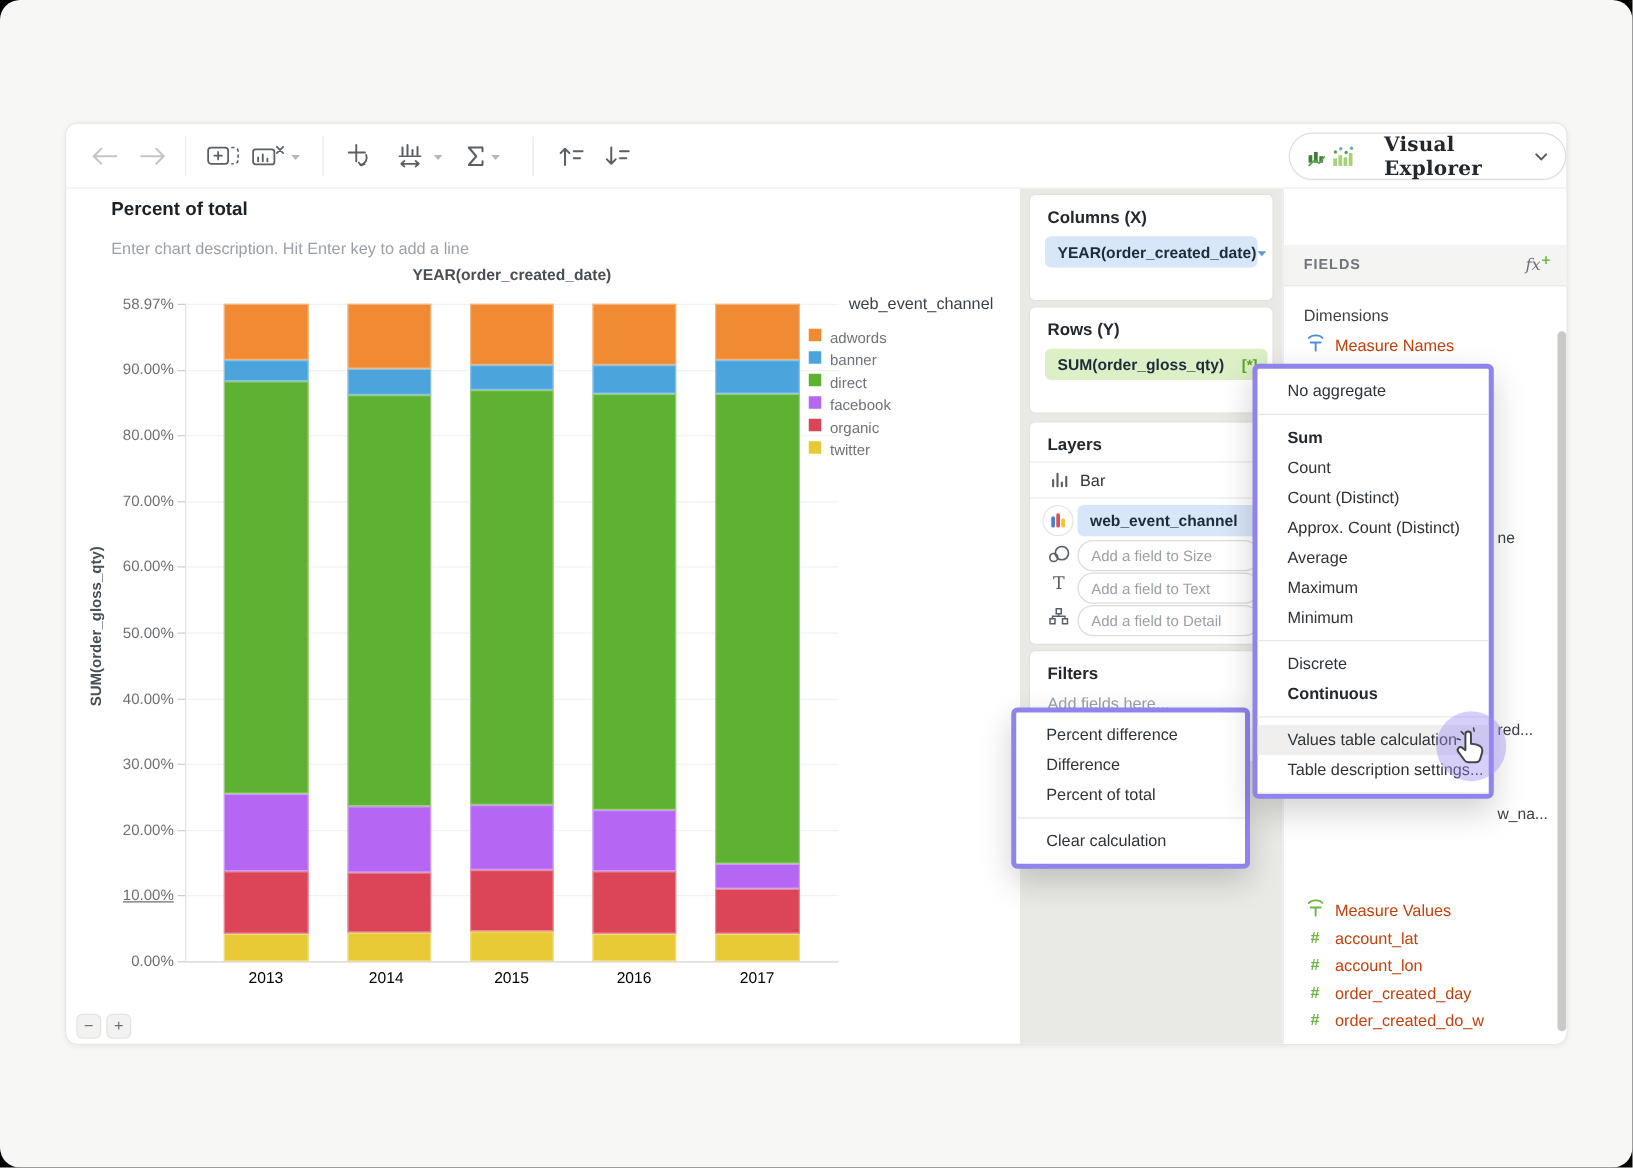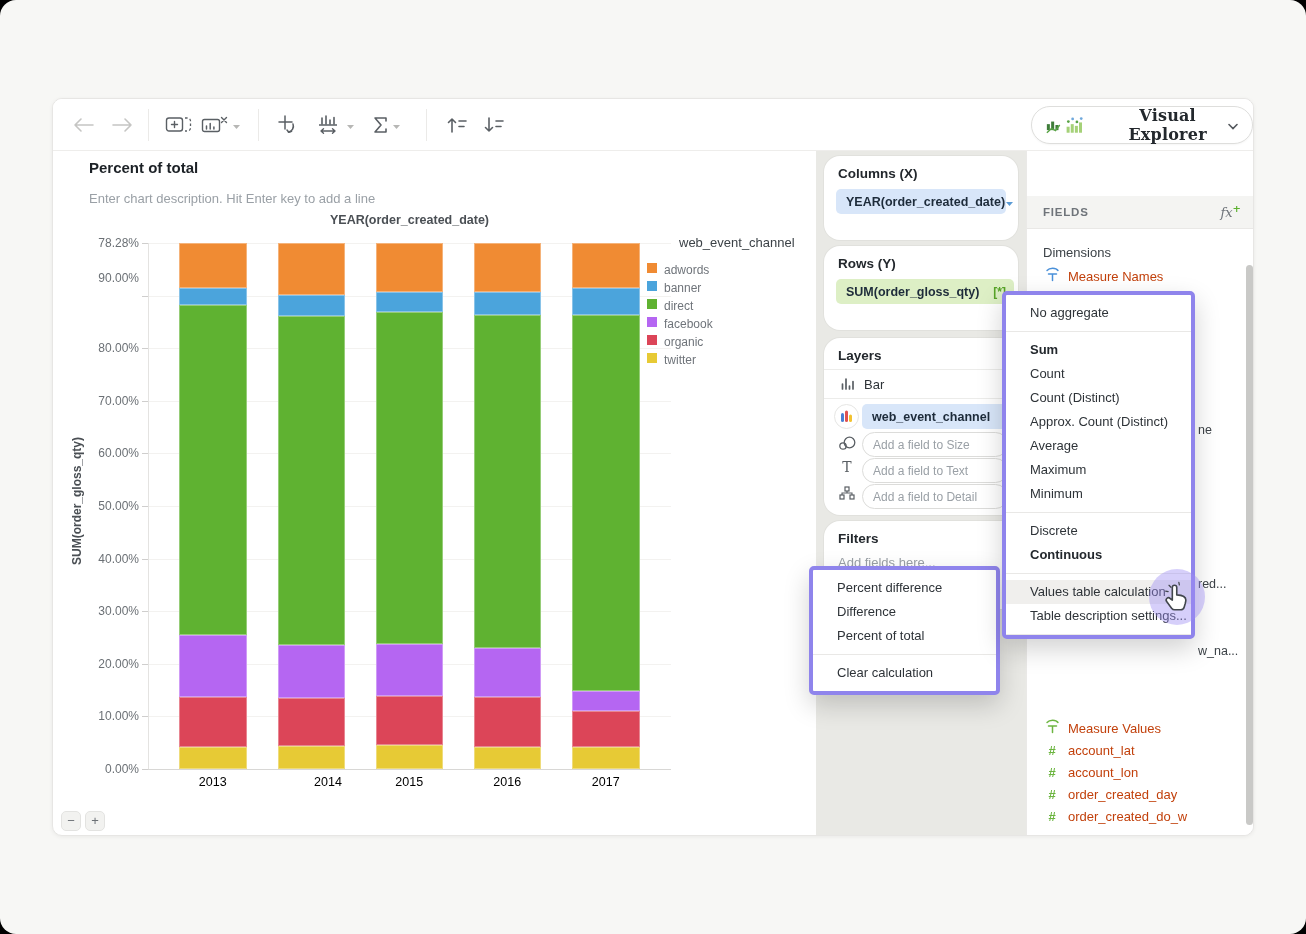--- a/index.html
+++ b/index.html
@@ -19,21 +19,21 @@
           justify-content: center; color: #5a5f64; cursor: pointer; }
   .tbtn.disabled { color: #c5c5c3; cursor: default; }
   .tdiv { position: absolute; top: 10px; width: 1px; height: 32px; background: #ebeae8; }
   .tcaret { color: #b7b7b5; margin-left: 4px; }
 
   .ve-btn { position: absolute; left: 978px; top: 7px; width: 222px; height: 38px;
             border: 1px solid #dededc; border-radius: 19px; background: #fff;
             display: flex; align-items: center; padding: 0 14px; cursor: pointer;
             box-shadow: 0 1px 2px rgba(0,0,0,.04); }
   .ve-label { font-family: "DejaVu Serif", serif; font-weight: 700; font-size: 16px;
-              color: #23282d; margin-left: 20px; letter-spacing: .2px; text-align: center; }
+              color: #23282d; margin-left: 20px; letter-spacing: .2px; }
   .ve-caret { margin-left: auto; color: #55595e; }
 
   
   #chart-area { position: absolute; inset: 0; z-index: 1; }
   .chart-title { position: absolute; left: 36px; top: 60px; font-size: 15px; font-weight: 700; color: #1c2126; }
   .chart-desc { position: absolute; left: 36px; top: 92px; font-size: 13px; color: #9aa0a6; }
   .x-axis-title { position: absolute; left: 95px; top: 114px; width: 523px; text-align: center;
                   font-size: 12.5px; font-weight: 700; color: #4a4f54; }
   .y-axis-title { position: absolute; left: -126px; top: 395px; width: 300px; text-align: center;
                   font-size: 12px; font-weight: 700; color: #4a4f54; transform: rotate(-90deg); }
@@ -48,21 +48,21 @@
   .legend-item { position: absolute; left: 594px; height: 14px; display: flex; align-items: flex-start; }
   .legend-swatch { width: 10px; height: 10px; margin-right: 7px; flex: 0 0 auto; }
   .legend-label { font-size: 12px; color: #6f747a; }
   .zoom-btn { position: absolute; top: 712px; width: 20px; height: 20px; border-radius: 5px;
               background: #f2f2f0; border: 1px solid #e3e3e1; color: #6b7075;
               font-size: 13px; line-height: 17px; text-align: center; cursor: pointer; }
 
   
   .shelf-panel { position: absolute; left: 763px; top: 52px; width: 210px; bottom: 0;
                  background: #e9e9e5; z-index: 1; }
-  .shelf-card { position: absolute; left: 8px; width: 194px; background: #fff; border-radius: 16px;
+  .shelf-card { position: absolute; left: 8px; width: 194px; background: #fff; border-radius: 4px;
                 box-shadow: 0 0 0 1px rgba(0,0,0,.03); }
   .shelf-head { position: absolute; left: 14px; top: 10px; font-size: 13.5px; font-weight: 700; color: #23282d; }
   .pill { position: absolute; left: 12px; height: 25px; border-radius: 5px; display: flex;
           align-items: center; padding: 0 8px 0 10px; cursor: pointer; }
   .pill-blue { background: #d8e6f9; }
   .pill-green { background: #ddefc5; }
   .pill-label { font-size: 12.5px; font-weight: 700; color: #1d2b3a; white-space: nowrap; }
   .pill-caret { margin-left: auto; color: #5b9bd5; }
   .pill-badge { margin-left: auto; font-size: 12px; font-weight: 700; color: #57a427; }
   .layer-row-icon { position: absolute; left: 14px; width: 18px; text-align: center; color: #5a5f64; }
@@ -212,24 +212,24 @@
     </div>
 
     <div id="chart-area">
       <div class="chart-title">Percent of total</div>
       <div class="chart-desc">Enter chart description. Hit Enter key to add a line</div>
       <div class="x-axis-title">YEAR(order_created_date)</div>
       <div class="y-axis-title">SUM(order_gloss_qty)</div>
       <div id="grid-layer">
           <div class="gridline" style="top: 144px;"></div>
           <div class="tickmark" style="top: 144px;"></div>
-          <div class="ytick" style="top: 137px;">78.28%</div>
+          <div class="ytick" style="top: 137px;">58.97%</div>
           <div class="gridline" style="top: 196.6px;"></div>
           <div class="tickmark" style="top: 196.6px;"></div>
-          <div class="ytick" style="top: 172px;">90.00%</div>
+          <div class="ytick" style="top: 189px;">90.00%</div>
           <div class="gridline" style="top: 249.2px;"></div>
           <div class="tickmark" style="top: 249.2px;"></div>
           <div class="ytick" style="top: 242.2px;">80.00%</div>
           <div class="gridline" style="top: 301.8px;"></div>
           <div class="tickmark" style="top: 301.8px;"></div>
           <div class="ytick" style="top: 294.8px;">70.00%</div>
           <div class="gridline" style="top: 354.4px;"></div>
           <div class="tickmark" style="top: 354.4px;"></div>
           <div class="ytick" style="top: 347.4px;">60.00%</div>
           <div class="gridline" style="top: 407px;"></div>
@@ -239,21 +239,21 @@
           <div class="tickmark" style="top: 459.6px;"></div>
           <div class="ytick" style="top: 452.6px;">40.00%</div>
           <div class="gridline" style="top: 512.2px;"></div>
           <div class="tickmark" style="top: 512.2px;"></div>
           <div class="ytick" style="top: 505.2px;">30.00%</div>
           <div class="gridline" style="top: 564.8px;"></div>
           <div class="tickmark" style="top: 564.8px;"></div>
           <div class="ytick" style="top: 557.8px;">20.00%</div>
           <div class="gridline" style="top: 617.4px;"></div>
           <div class="tickmark" style="top: 617.4px;"></div>
-          <div class="ytick" style="top: 610.4px;">10.00%</div>
+          <div class="ytick" style="top: 610.4px; text-decoration: underline;">10.00%</div>
           <div class="gridline" style="top: 670px;"></div>
           <div class="tickmark" style="top: 670px;"></div>
           <div class="ytick" style="top: 663px;">0.00%</div>
         </div>
       <div class="axis-left"></div>
       <div class="axis-bottom"></div>
       <div id="bars-layer">
           <div class="bar-seg" style="left: 126px; top: 647.908px; width: 67.5px; height: 22.092px; background: rgb(231, 202, 53);"></div>
           <div class="bar-seg" style="left: 126px; top: 597.938px; width: 67.5px; height: 49.97px; background: rgb(220, 69, 88);"></div>
           <div class="bar-seg" style="left: 126px; top: 535.87px; width: 67.5px; height: 62.068px; background: rgb(181, 102, 242);"></div>
@@ -280,21 +280,21 @@
           <div class="bar-seg" style="left: 420.5px; top: 144px; width: 67.5px; height: 49.444px; background: rgb(240, 139, 51);"></div>
           <div class="bar-seg" style="left: 519px; top: 647.908px; width: 67.5px; height: 22.092px; background: rgb(231, 202, 53);"></div>
           <div class="bar-seg" style="left: 519px; top: 612.14px; width: 67.5px; height: 35.768px; background: rgb(220, 69, 88);"></div>
           <div class="bar-seg" style="left: 519px; top: 592.152px; width: 67.5px; height: 19.988px; background: rgb(181, 102, 242);"></div>
           <div class="bar-seg" style="left: 519px; top: 215.536px; width: 67.5px; height: 376.616px; background: rgb(95, 178, 49);"></div>
           <div class="bar-seg" style="left: 519px; top: 189.236px; width: 67.5px; height: 26.3px; background: rgb(75, 164, 220);"></div>
           <div class="bar-seg" style="left: 519px; top: 144px; width: 67.5px; height: 45.236px; background: rgb(240, 139, 51);"></div>
         </div>
       <div id="xlabels-layer">
           <div class="xlabel" style="left: 119.75px;">2013</div>
-          <div class="xlabel" style="left: 235px;">2014</div>
+          <div class="xlabel" style="left: 216px;">2014</div>
           <div class="xlabel" style="left: 316.25px;">2015</div>
           <div class="xlabel" style="left: 414.25px;">2016</div>
           <div class="xlabel" style="left: 512.75px;">2017</div>
         </div>
       <div class="legend-title">web_event_channel</div>
       <div id="legend-layer">
           <div class="legend-item" style="top: 164px;">
             <div class="legend-swatch" style="background: rgb(240, 139, 51);"></div>
             <div class="legend-label">adwords</div>
           </div>

